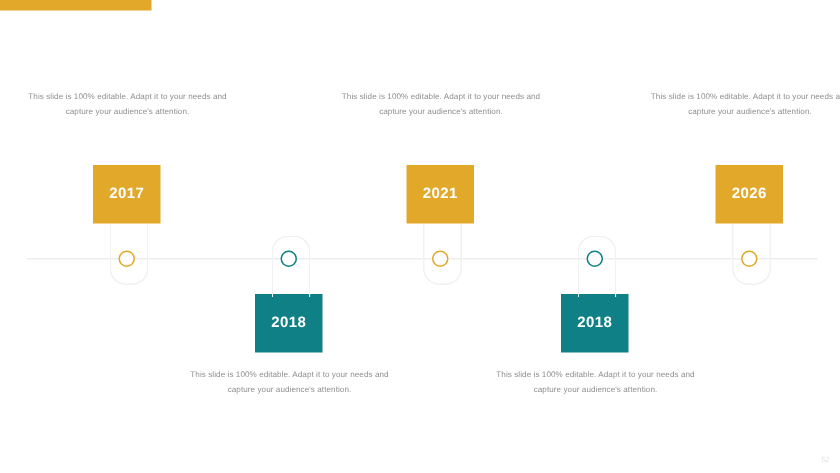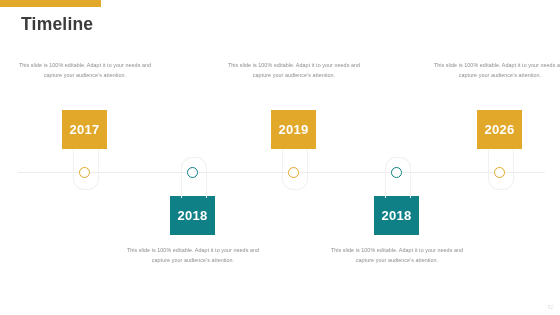--- a/index.html
+++ b/index.html
@@ -61,21 +61,21 @@
   .year-box {
     position: absolute;
     width: 45px;
     height: 39px;
     left: 52px;
     display: flex;
     align-items: center;
     justify-content: center;
   }
   .year-label {
-    font-size: 13px;
+    font-size: 10px;
     font-weight: 700;
     color: #ffffff;
     letter-spacing: 0.3px;
   }
 
   .caption {
     position: absolute;
     left: 0;
     width: 150px;
     font-size: 5.4px;
@@ -143,21 +143,20 @@
     color: #dedede;
   }
 </style>
 </head>
 <body>
 
 <div id="slide">
 
   <div id="accent-bar"></div>
 
-  <div id="page-title">Timeline</div>
 
   <div id="axis-line"></div>
 
   <div class="milestone up theme-orange" style="left:10px;">
     <div class="caption">This slide is 100% editable. Adapt it to your needs and capture your audience's attention.</div>
     <div class="year-box">
       <span class="year-label">2017</span>
     </div>
     <div class="hook"></div>
     <div class="node-circle"></div>
@@ -168,21 +167,21 @@
     <div class="year-box">
       <span class="year-label">2018</span>
     </div>
     <div class="hook"></div>
     <div class="node-circle"></div>
   </div>
 
   <div class="milestone up theme-orange" style="left:219px;">
     <div class="caption">This slide is 100% editable. Adapt it to your needs and capture your audience's attention.</div>
     <div class="year-box">
-      <span class="year-label">2019</span>
+      <span class="year-label">2021</span>
     </div>
     <div class="hook"></div>
     <div class="node-circle"></div>
   </div>
 
   <div class="milestone down theme-teal" style="left:322px;">
     <div class="caption">This slide is 100% editable. Adapt it to your needs and capture your audience's attention.</div>
     <div class="year-box">
       <span class="year-label">2018</span>
     </div>

